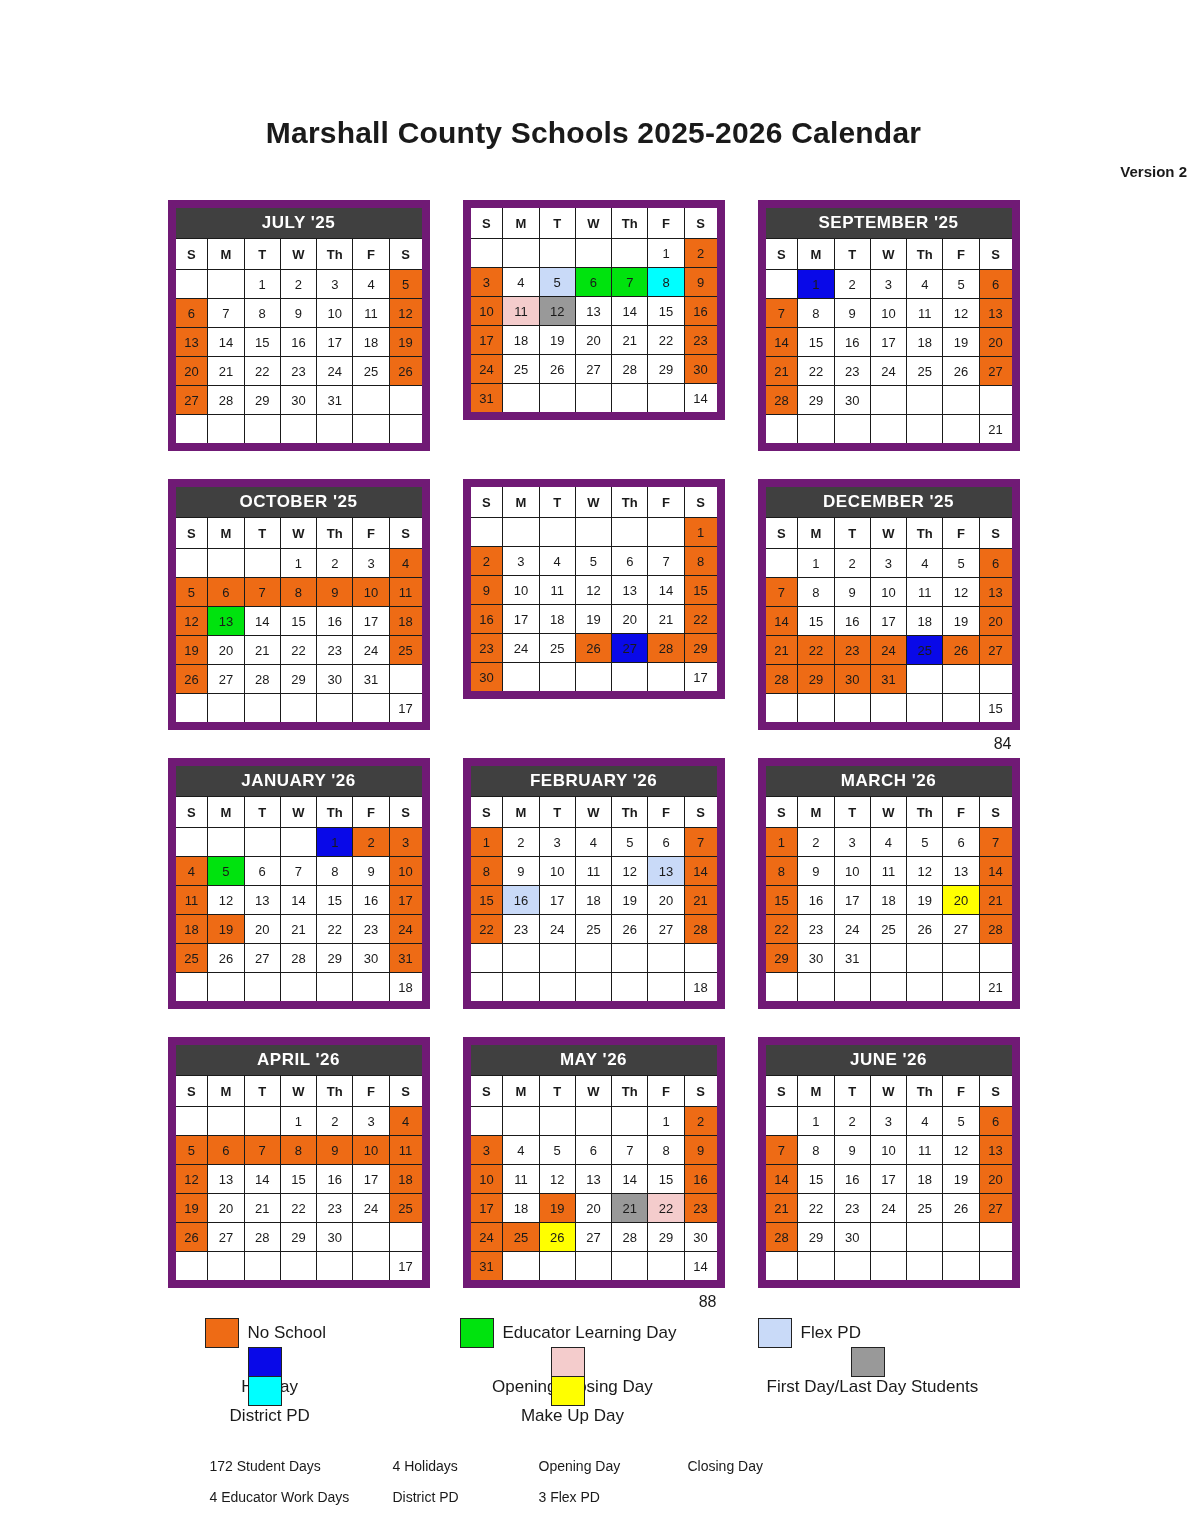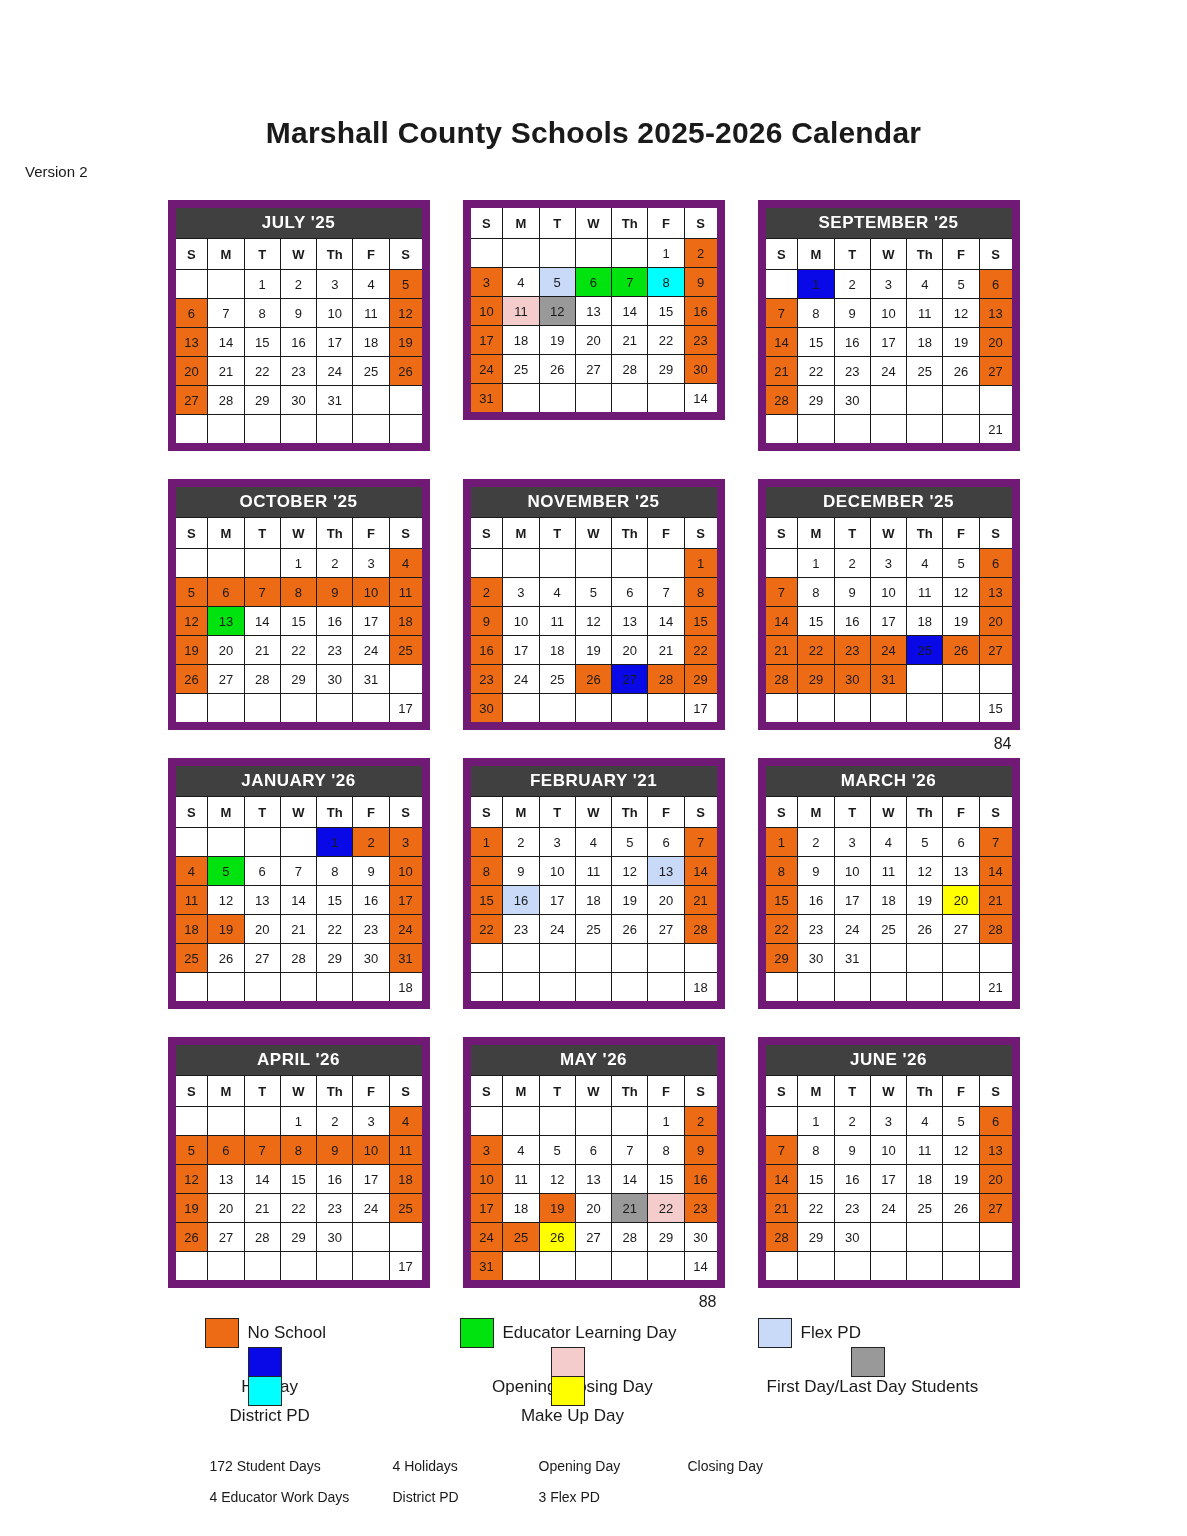--- a/index.html
+++ b/index.html
@@ -5,21 +5,21 @@
   html,body{margin:0;padding:0;}
   body{
     width:1187px;height:1536px;background:#ffffff;overflow:hidden;
     font-family:"Liberation Sans",sans-serif;color:#1a1a1a;
   }
   .page-title{
     margin:0;padding-top:116px;text-align:center;
     font-size:30px;font-weight:bold;letter-spacing:0.2px;
   }
   .version{
-    margin-top:13px;text-align:left;font-size:15px;font-weight:normal;padding-left:25px;
+    margin-top:13px;text-align:right;font-size:15px;font-weight:bold;padding-left:25px;
   }
   .months-grid{
     width:852px;margin:20px auto 0;
     display:grid;grid-template-columns:repeat(3,262px);
     column-gap:33px;row-gap:28px;
   }
   .month{position:relative;}
   .month table{
     width:262px;table-layout:fixed;border-collapse:collapse;
     border:8px solid #701a75;background:#fff;
@@ -364,23 +364,20 @@
             <td></td>
             <td class="cnt">17</td>
           </tr>
         </tbody>
       </table>
     </div>
     <div class="month">
       <table>
         <tbody>
           <tr>
-            <th colspan="7" class="mh">NOVEMBER '25</th>
-          </tr>
-          <tr>
             <th class="dow">S</th>
             <th class="dow">M</th>
             <th class="dow">T</th>
             <th class="dow">W</th>
             <th class="dow">Th</th>
             <th class="dow">F</th>
             <th class="dow">S</th>
           </tr>
           <tr>
             <td></td>
@@ -581,21 +578,21 @@
             <td></td>
             <td class="cnt">18</td>
           </tr>
         </tbody>
       </table>
     </div>
     <div class="month">
       <table>
         <tbody>
           <tr>
-            <th colspan="7" class="mh">FEBRUARY '21</th>
+            <th colspan="7" class="mh">FEBRUARY '26</th>
           </tr>
           <tr>
             <th class="dow">S</th>
             <th class="dow">M</th>
             <th class="dow">T</th>
             <th class="dow">W</th>
             <th class="dow">Th</th>
             <th class="dow">F</th>
             <th class="dow">S</th>
           </tr>

